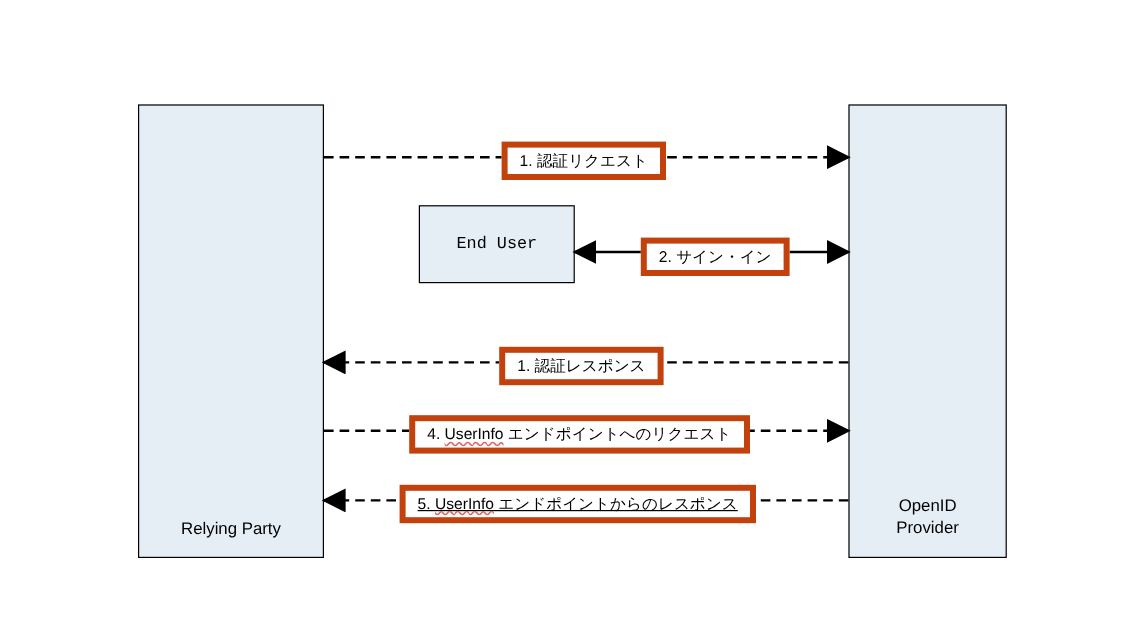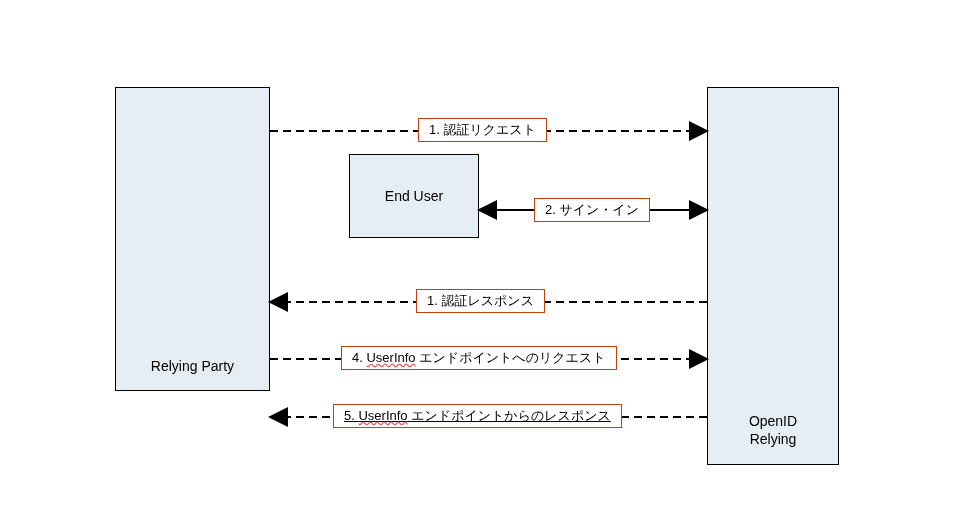--- a/index.html
+++ b/index.html
@@ -28,21 +28,21 @@
     text-align: center;
     padding-bottom: 16px;
   }
   .node.centered {
     align-items: center;
     padding-bottom: 0;
   }
   .label-box {
     position: absolute;
     background: #ffffff;
-    border: 1px solid #c2410c;
+    border: 5px solid #c2410c;
     box-sizing: border-box;
     padding: 2px 10px;
     white-space: nowrap;
     text-align: center;
     font-size: 13px;
     z-index: 1;
   }
   .spell {
     text-decoration: wavy underline #e06666;
     text-decoration-skip-ink: none;
@@ -52,32 +52,32 @@
     position: absolute;
     overflow: visible;
     pointer-events: none;
   }
 </style>
 </head>
 <body>
 
 <div class="canvas">
 
-  <div class="node" style="left:115px; top:87px; width:155px; height:304px;">
+  <div class="node" style="left:115px; top:87px; width:155px; height:378px;">
     <span>Relying Party</span>
   </div>
 
   <div class="node" style="left:707px; top:87px; width:132px; height:378px; line-height:1.25;">
     <span style="text-align:center;">
       <span>OpenID</span><br>
-      <span>Relying</span>
+      <span>Provider</span>
     </span>
   </div>
 
-  <div class="node centered" style="left:349px; top:154px; width:130px; height:84px;">
+  <div class="node centered" style="left:349px; top:171px; width:130px; height:65px;font-family:Liberation Mono, monospace;">
     <span>End User</span>
   </div>
 
   <svg width="0" height="0" style="position:absolute;">
     <defs>
       <marker id="arrow-closed-right" viewBox="0 0 10 10" refX="9" refY="5" markerWidth="10" markerHeight="10" orient="auto-start-reverse">
         <path d="M0,0 L10,5 L0,10 Z" fill="#000000"></path>
       </marker>
       <marker id="arrow-closed-left" viewBox="0 0 10 10" refX="1" refY="5" markerWidth="10" markerHeight="10" orient="auto">
         <path d="M10,0 L0,5 L10,10 Z" fill="#000000"></path>

